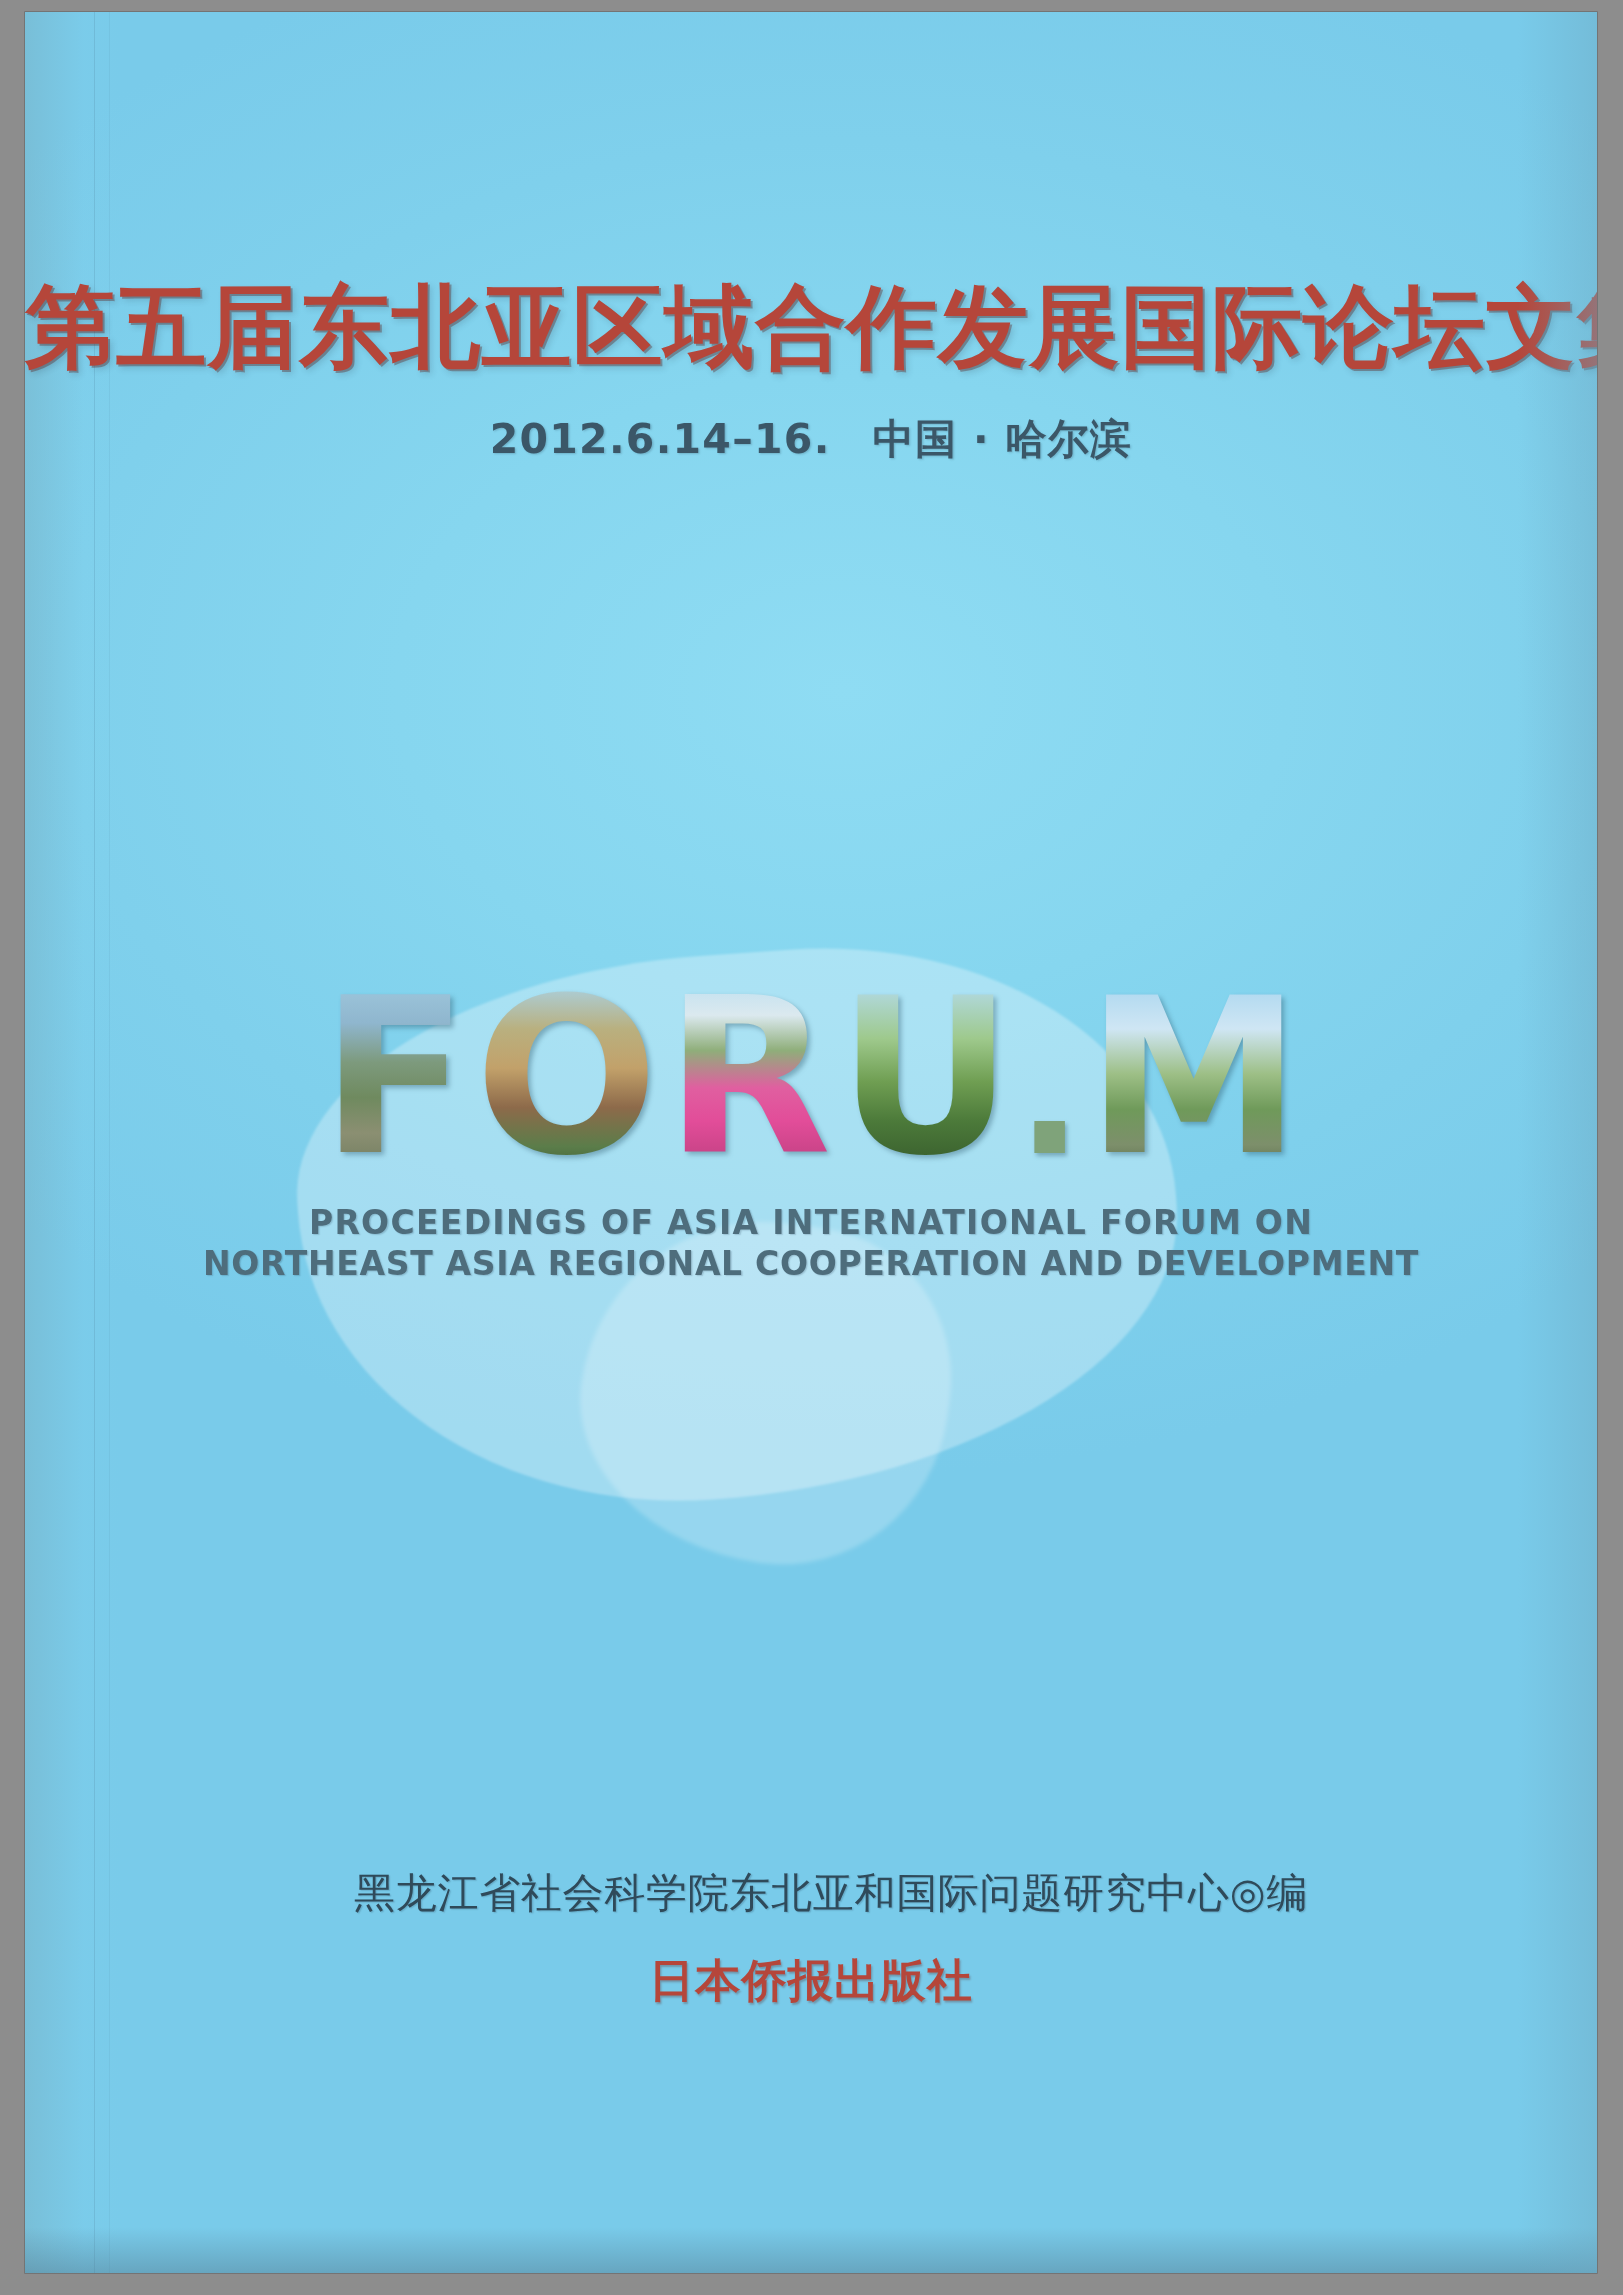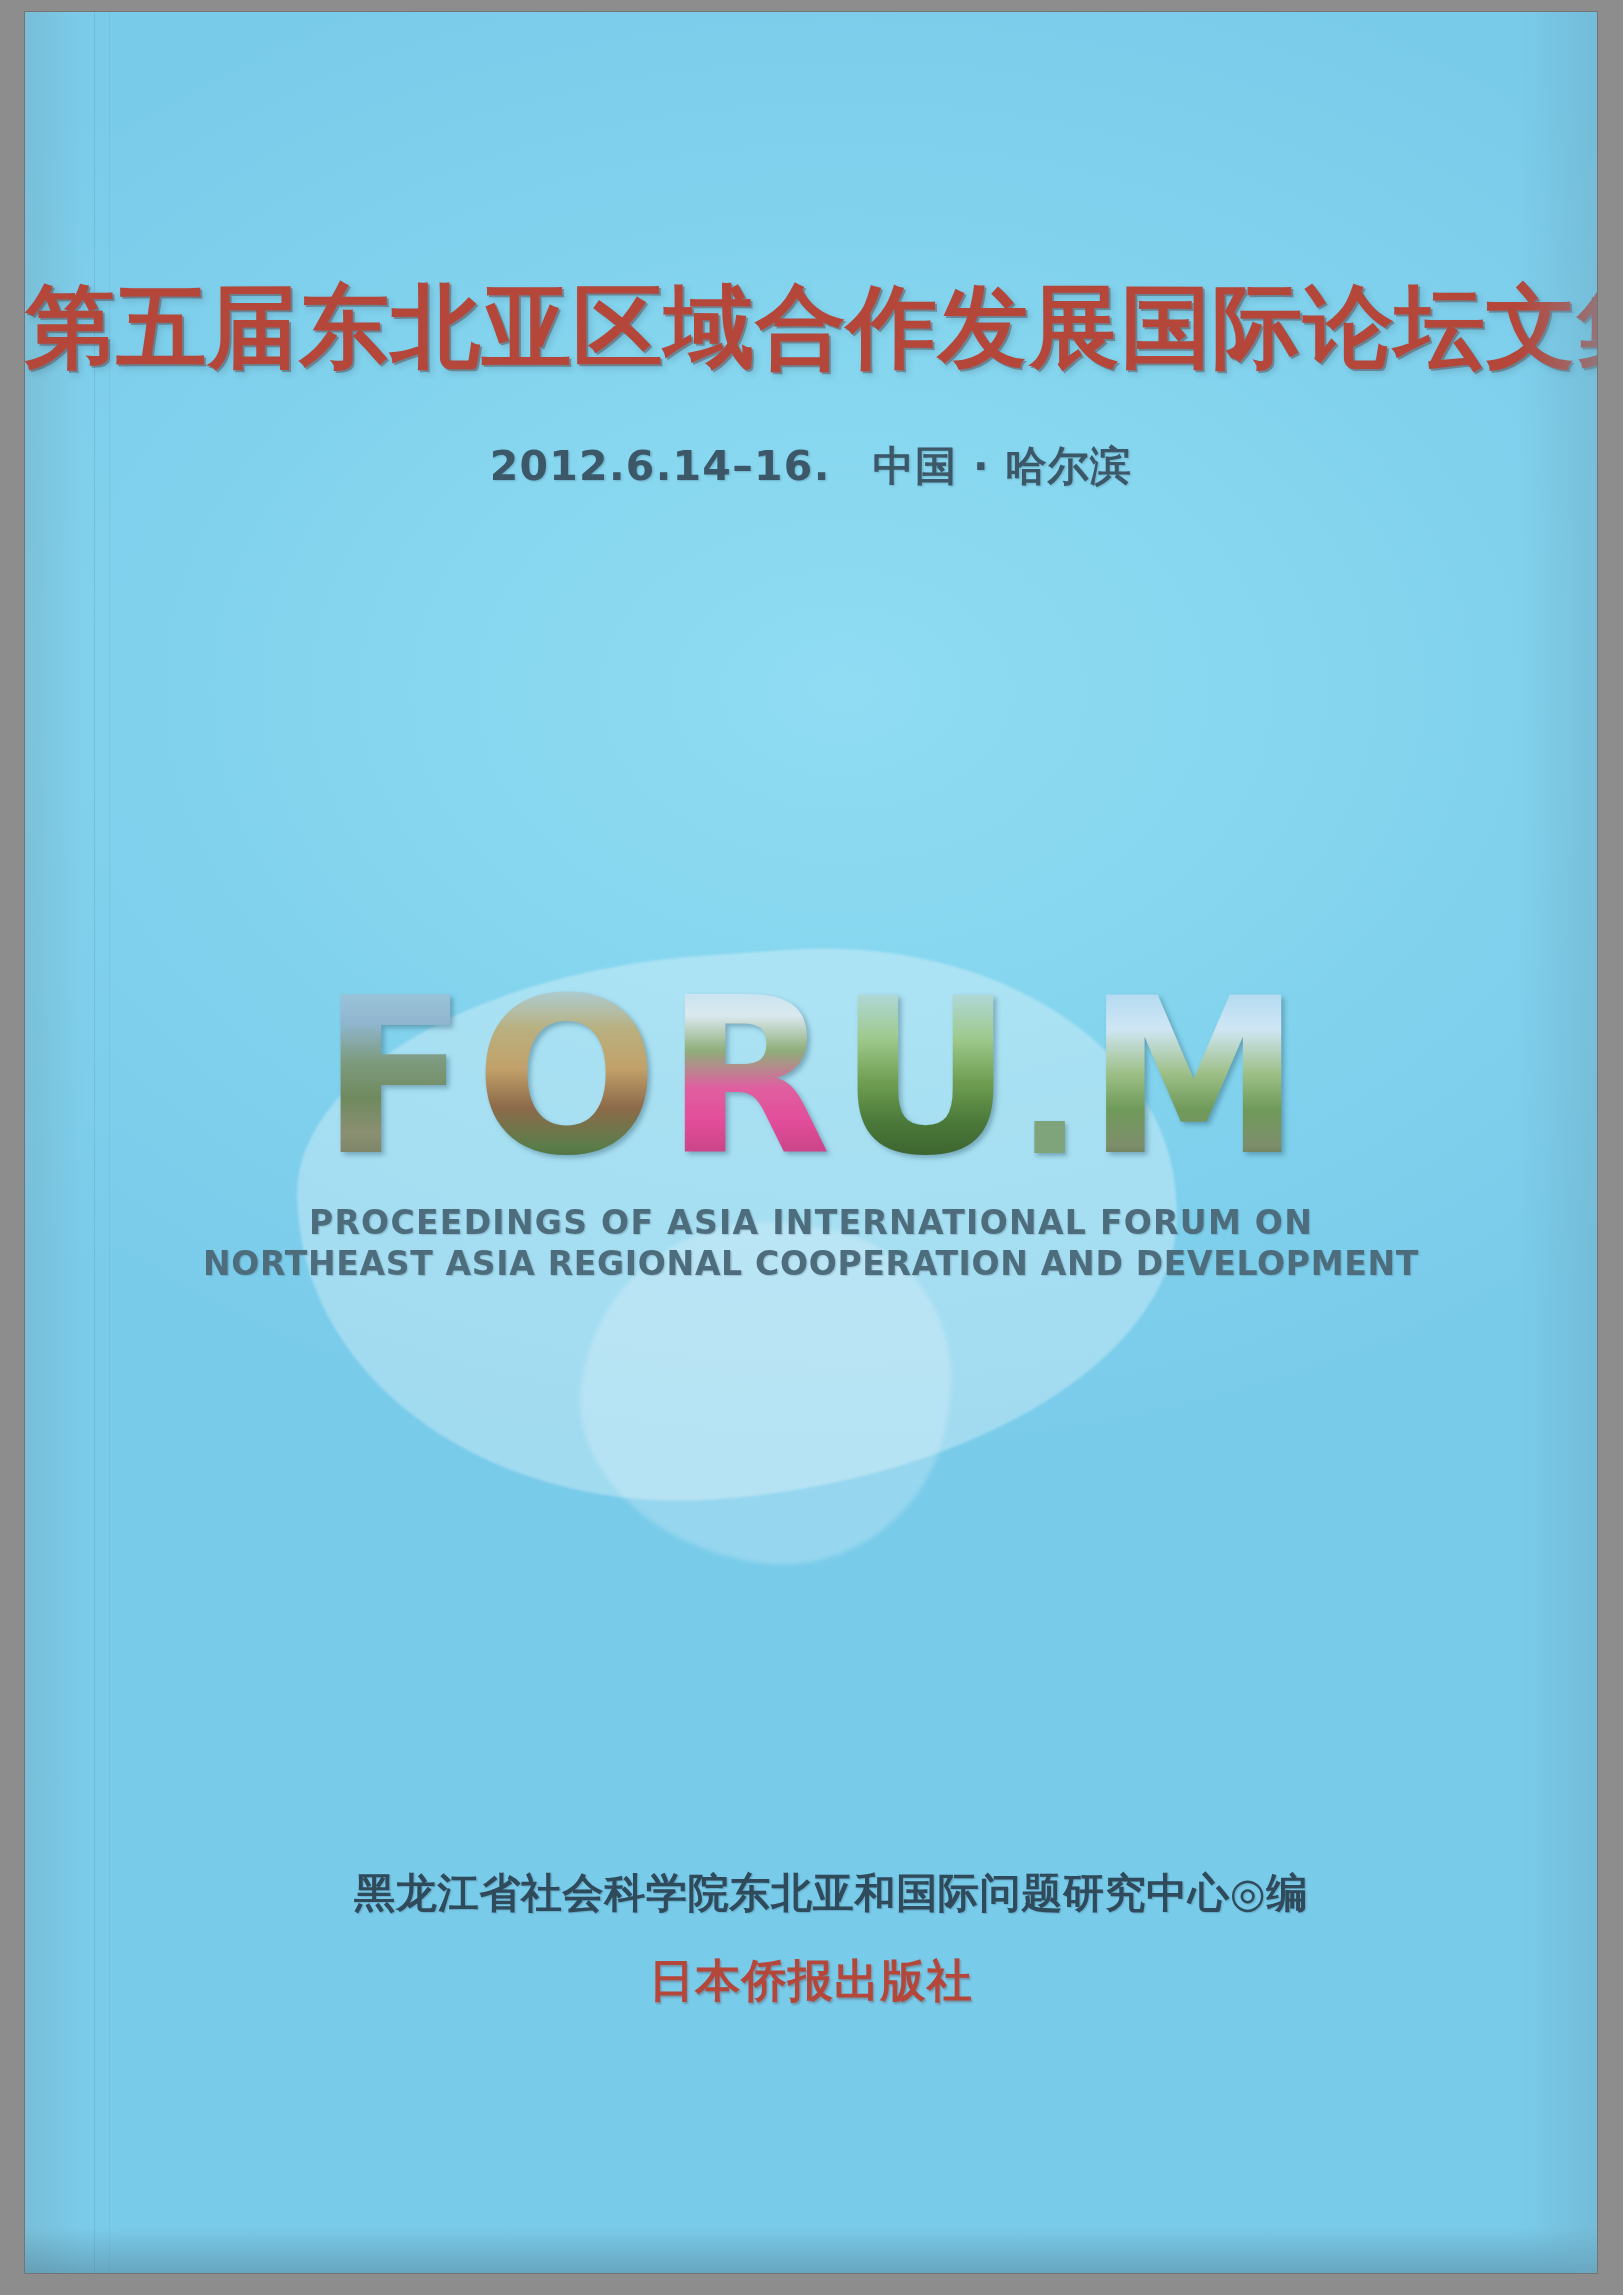--- a/index.html
+++ b/index.html
@@ -81,21 +81,21 @@
     font-size: 90px;
     font-weight: bold;
     letter-spacing: 1.3px;
     color: #b5463a;
     text-shadow:
       2px 2px 0 rgba(90,25,20,0.35),
       3.9px 3.9px 6.5px rgba(40,60,80,0.18);
     white-space: nowrap;
   }
   #subtitle {
-    margin-top: 50px;
+    margin-top: 23px;
     font-family: "DejaVu Sans", sans-serif;
     font-size: 41px;
     font-weight: bold;
     color: #3b5768;
     letter-spacing: 1.3px;
     text-shadow: 1.3px 1.3px 2px rgba(40,70,90,0.25);
   }
 
   
   #art-area {
@@ -213,21 +213,21 @@
   
   #publisher-block {
     position: absolute;
     left: 0; right: 0;
     bottom: 262px;
     text-align: center;
   }
   #editor-line {
     font-family: "DejaVu Sans", sans-serif;
     font-size: 41px;
-    font-weight: bold;
+    font-weight: normal;
     color: #2f4a5a;
     letter-spacing: 0.7px;
     text-shadow: 1.3px 1.3px 1.3px rgba(30,60,80,0.22);
     margin-left: 40px;
   }
   #press-line {
     margin-top: 30px;
     font-family: "DejaVu Sans", sans-serif;
     font-size: 45px;
     font-weight: bold;

